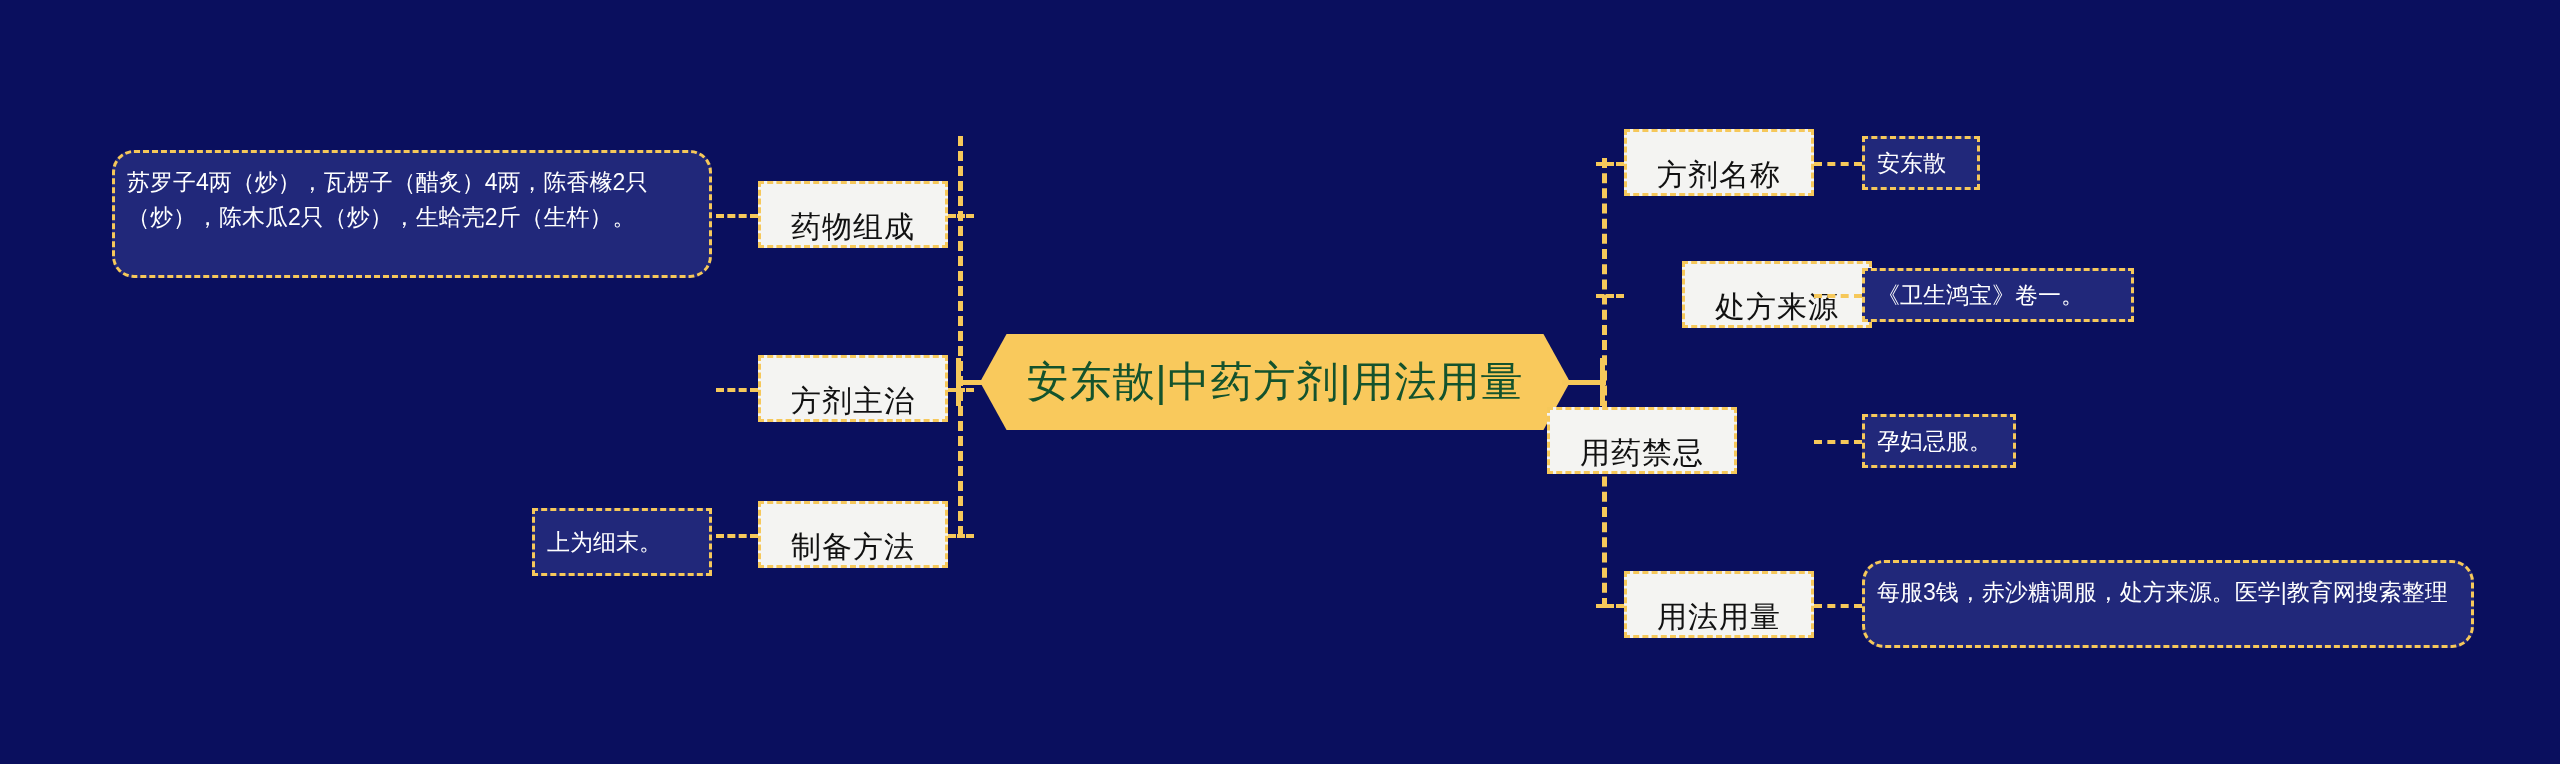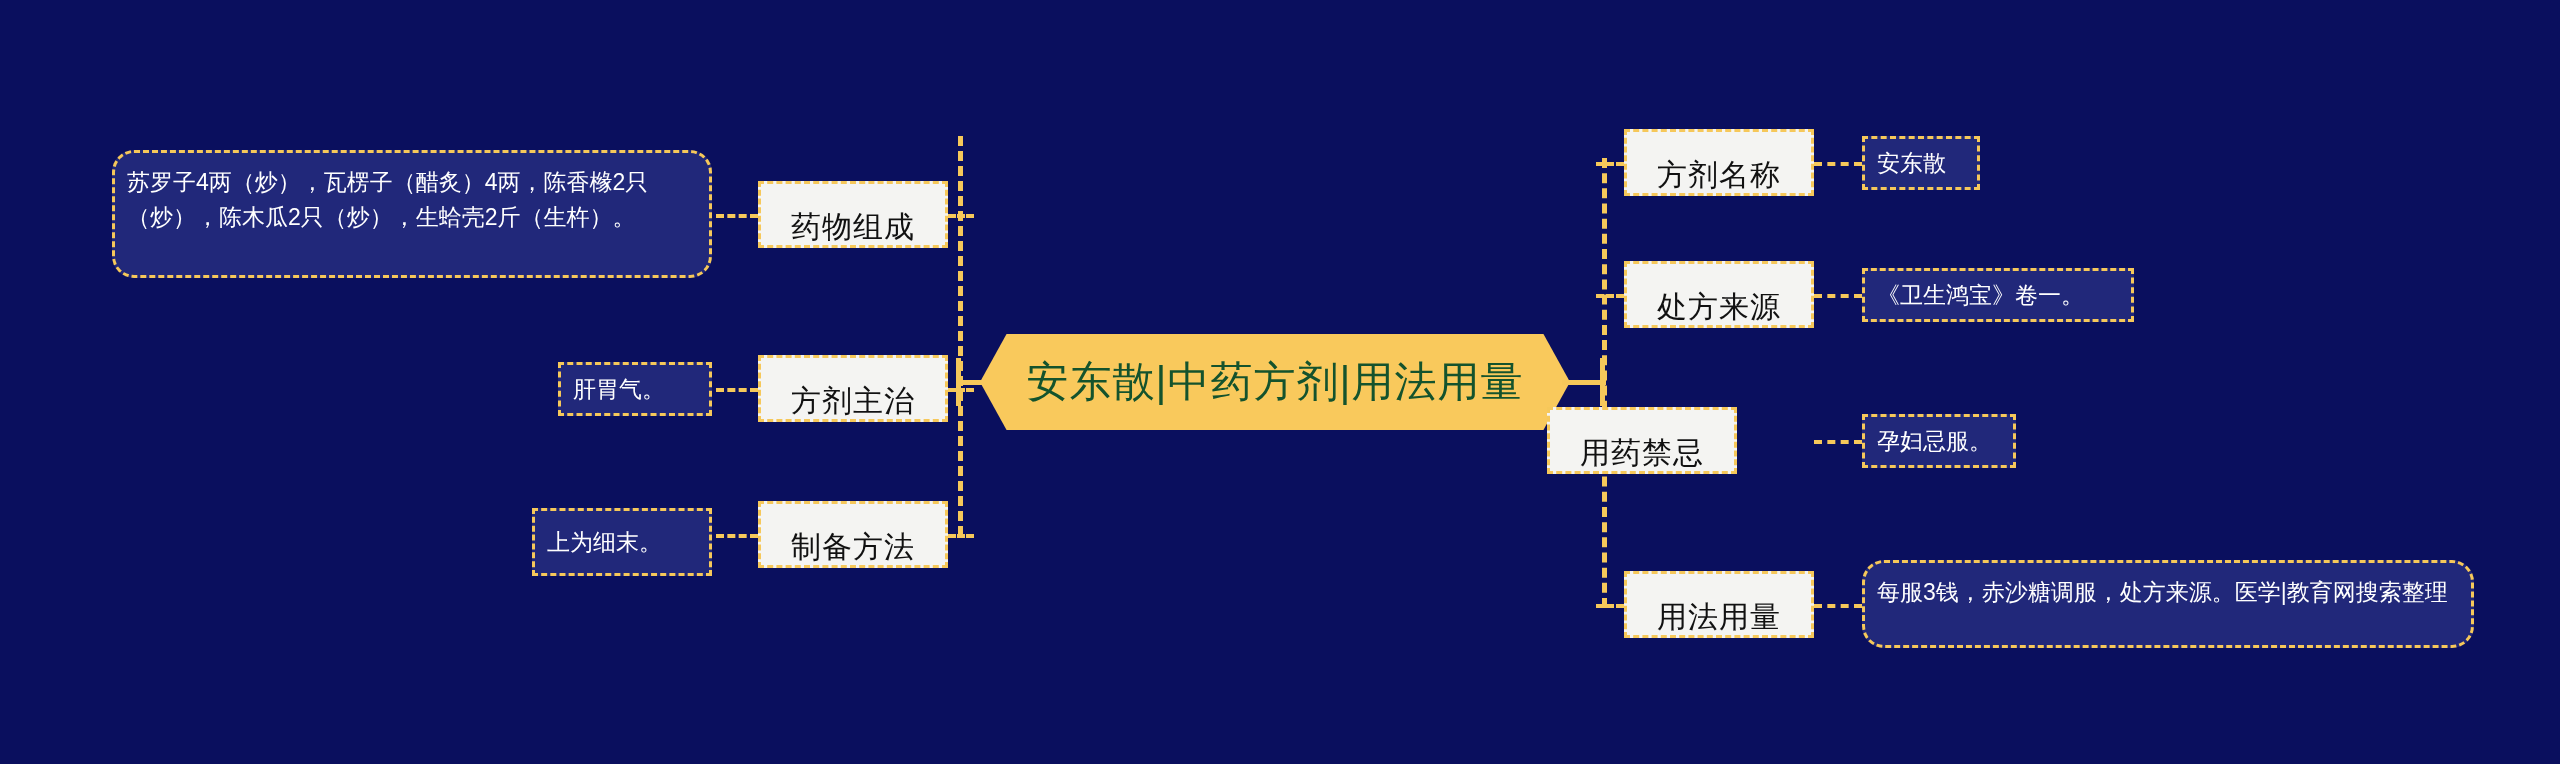--- a/index.html
+++ b/index.html
@@ -107,23 +107,20 @@
 
   <div class="leaf-box multi" style="left:112px; top:150px; width:600px; height:128px;">
     <span>苏罗子4两（炒），瓦楞子（醋炙）4两，陈香橼2只（炒），陈木瓜2只（炒），生蛤壳2斤（生杵）。</span>
   </div>
   <div class="stub-dashed" style="left:716px; top:214px; width:42px;"></div>
   <div class="branch-box" style="left:758px; top:181px; width:190px; height:67px;">
     <span>药物组成</span>
   </div>
   <div class="stub-dashed" style="left:948px; top:214px; width:26px;"></div>
 
-  <div class="leaf-box" style="left:558px; top:362px; width:154px; height:54px;">
-    <span>肝胃气。</span>
-  </div>
   <div class="stub-dashed" style="left:716px; top:388px; width:42px;"></div>
   <div class="branch-box" style="left:758px; top:355px; width:190px; height:67px;">
     <span>方剂主治</span>
   </div>
   <div class="stub-dashed" style="left:948px; top:388px; width:26px;"></div>
 
   <div class="leaf-box" style="left:532px; top:508px; width:180px; height:68px;">
     <span>上为细末。</span>
   </div>
   <div class="stub-dashed" style="left:716px; top:534px; width:42px;"></div>
@@ -143,21 +140,21 @@
   <div class="stub-dashed" style="left:1596px; top:162px; width:28px;"></div>
   <div class="branch-box" style="left:1624px; top:129px; width:190px; height:67px;">
     <span>方剂名称</span>
   </div>
   <div class="stub-dashed" style="left:1814px; top:162px; width:48px;"></div>
   <div class="leaf-box" style="left:1862px; top:136px; width:118px; height:54px;">
     <span>安东散</span>
   </div>
 
   <div class="stub-dashed" style="left:1596px; top:294px; width:28px;"></div>
-  <div class="branch-box" style="left:1624px; top:261px; width:190px; height:67px;">
+  <div class="branch-box" style="left:1682px; top:261px; width:190px; height:67px;">
     <span>处方来源</span>
   </div>
   <div class="stub-dashed" style="left:1814px; top:294px; width:48px;"></div>
   <div class="leaf-box" style="left:1862px; top:268px; width:272px; height:54px;">
     <span>《卫生鸿宝》卷一。</span>
   </div>
 
   <div class="stub-dashed" style="left:1596px; top:440px; width:28px;"></div>
   <div class="branch-box" style="left:1547px; top:407px; width:190px; height:67px;">
     <span>用药禁忌</span>

